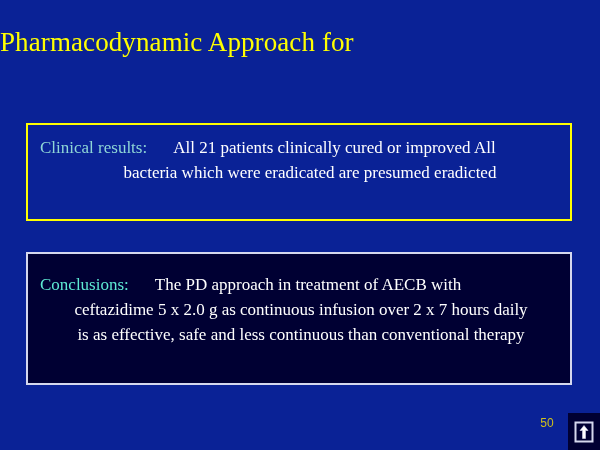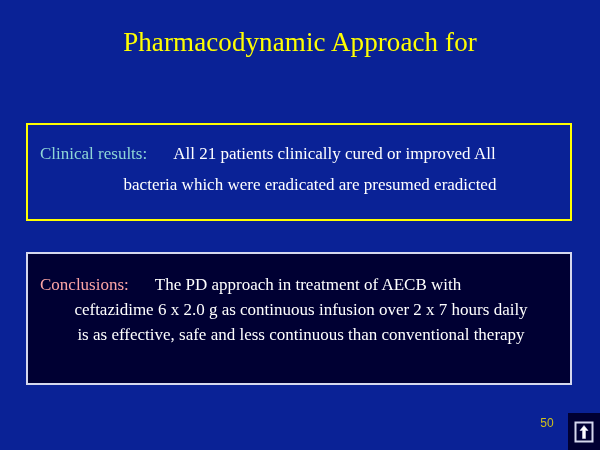--- a/index.html
+++ b/index.html
@@ -14,21 +14,20 @@
     overflow: hidden;
     position: relative;
   }
 
   
   .slide-title {
     position: absolute;
     left: 0;
     top: 24px;
     width: 600px;
-    text-align: center;
     color: #ffff00;
     font-size: 27px;
     line-height: 36px;
     letter-spacing: 0.1px;
     font-weight: normal;
   }
   .slide-title .tline {
     display: block;
     white-space: nowrap;
   }
@@ -46,21 +45,20 @@
   }
   .box-clinical .body {
     padding: 10px 10px 0 12px;
     color: #ffffff;
     font-size: 17px;
     line-height: 25px;
   }
   .box-clinical .body .ln {
     display: block;
     white-space: nowrap;
-    margin-top: 6px;
   }
   .box-clinical .body .ln.indent {
     padding-left: 20px;
     text-align: center;
   }
   .label-clinical {
     color: #8fd6d6;
   }
   .gap-lg {
     display: inline-block;
@@ -86,21 +84,21 @@
     text-align: center;
   }
   .box-conclusions .body .ln {
     display: block;
     white-space: nowrap;
   }
   .box-conclusions .body .ln.first {
     text-align: left;
   }
   .label-conclusions {
-    color: #fca5a5;
+    color: #5eead4;
   }
 
   
   .page-number {
     position: absolute;
     left: 534px;
     top: 416px;
     width: 26px;
     text-align: center;
     color: #cfc11a;
@@ -132,21 +130,21 @@
 <div class="box-clinical">
   <div class="body">
     <span class="ln"><span class="label-clinical">Clinical results:</span><span class="gap-lg"></span><span>All 21 patients clinically cured or improved  All</span></span>
     <span class="ln indent">bacteria which were eradicated are presumed eradicted</span>
   </div>
 </div>
 
 <div class="box-conclusions">
   <div class="body">
     <span class="ln first"><span class="label-conclusions">Conclusions:</span><span class="gap-lg"></span><span>The PD approach in treatment of AECB with</span></span>
-    <span class="ln">ceftazidime 6 x 2.0 g as continuous infusion over 2 x 7 hours daily</span>
+    <span class="ln">ceftazidime 5 x 2.0 g as continuous infusion over 2 x 7 hours daily</span>
     <span class="ln">is as effective, safe and less continuous than conventional therapy</span>
   </div>
 </div>
 
 <div class="page-number">50</div>
 
 <div class="nav-button">
   <span>
     <svg width="20" height="22" viewBox="0 0 20 22" aria-hidden="true">
       <rect x="1.5" y="1.5" width="17" height="19" fill="none" stroke="#d5d8ee" stroke-width="2"></rect>

